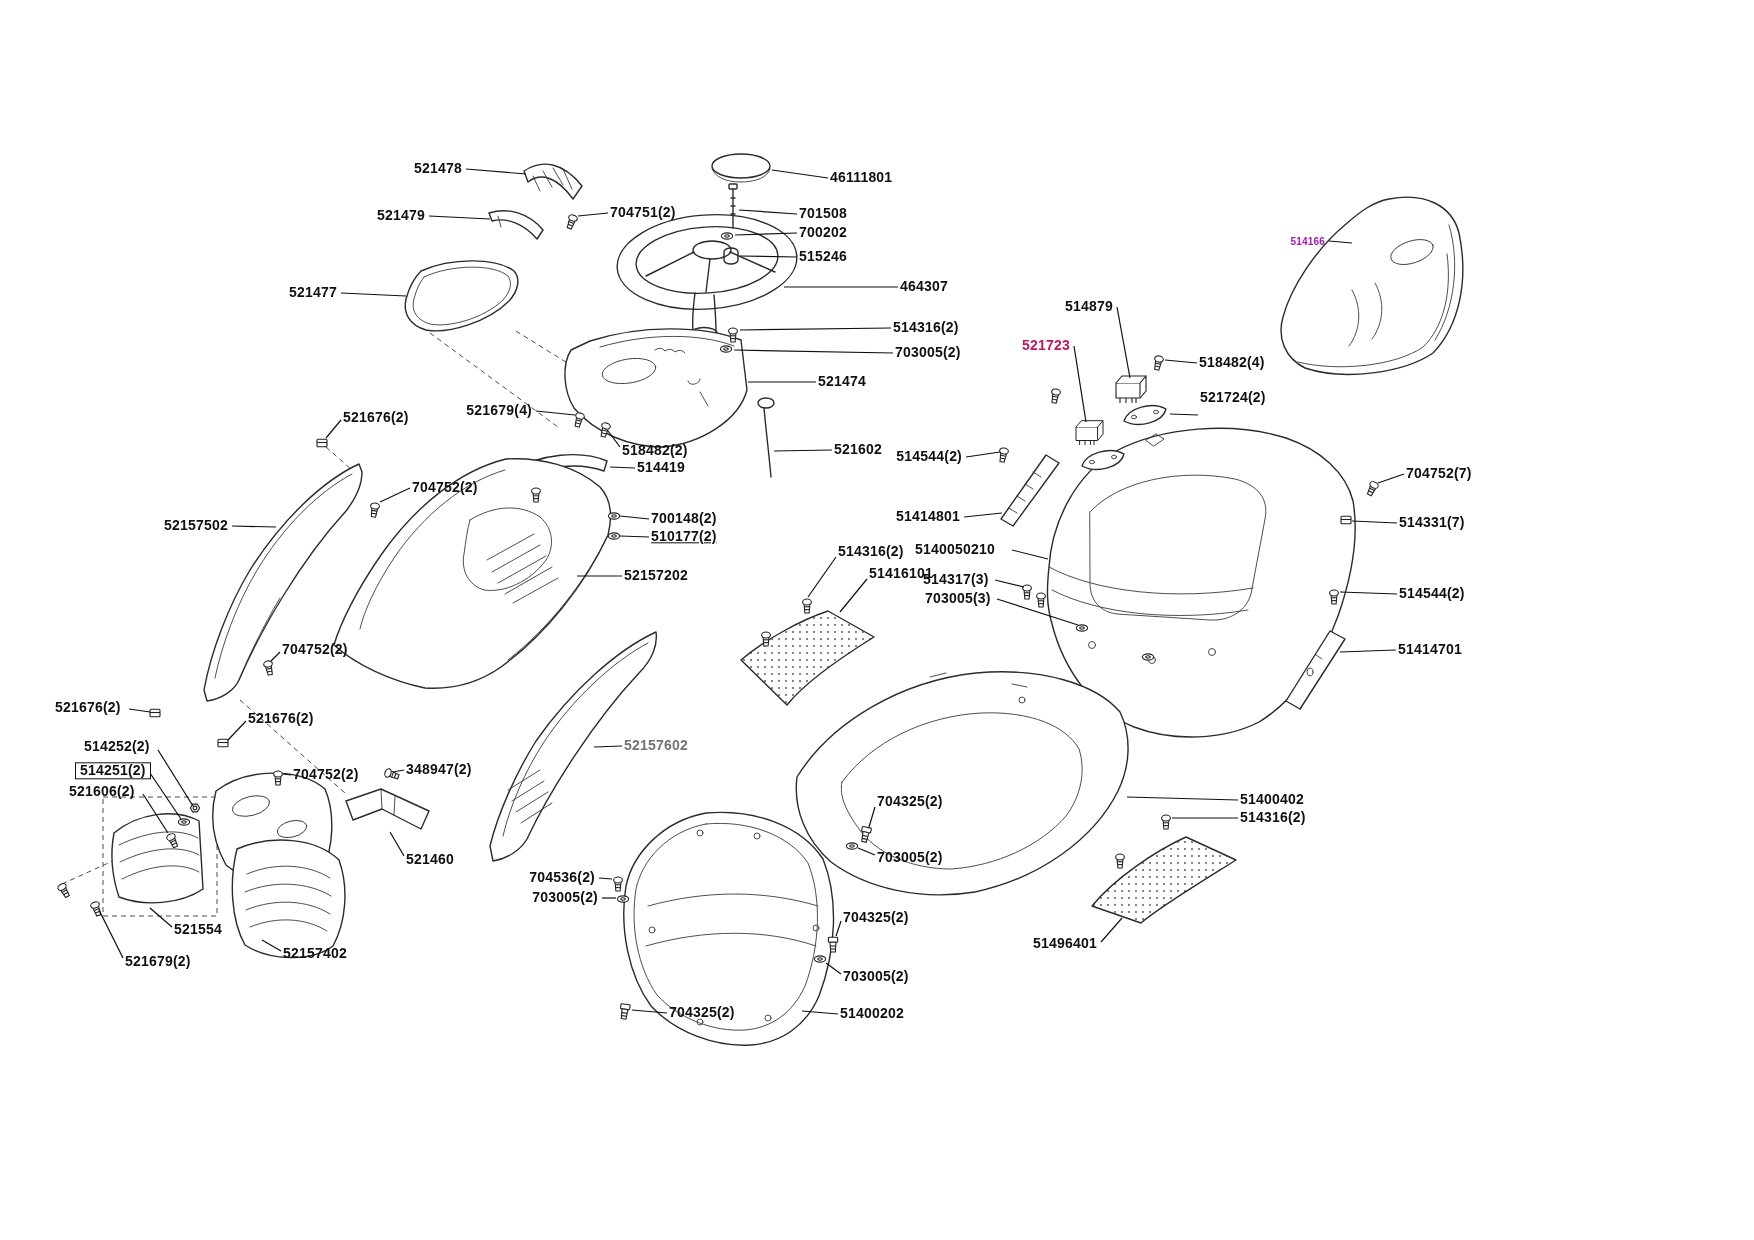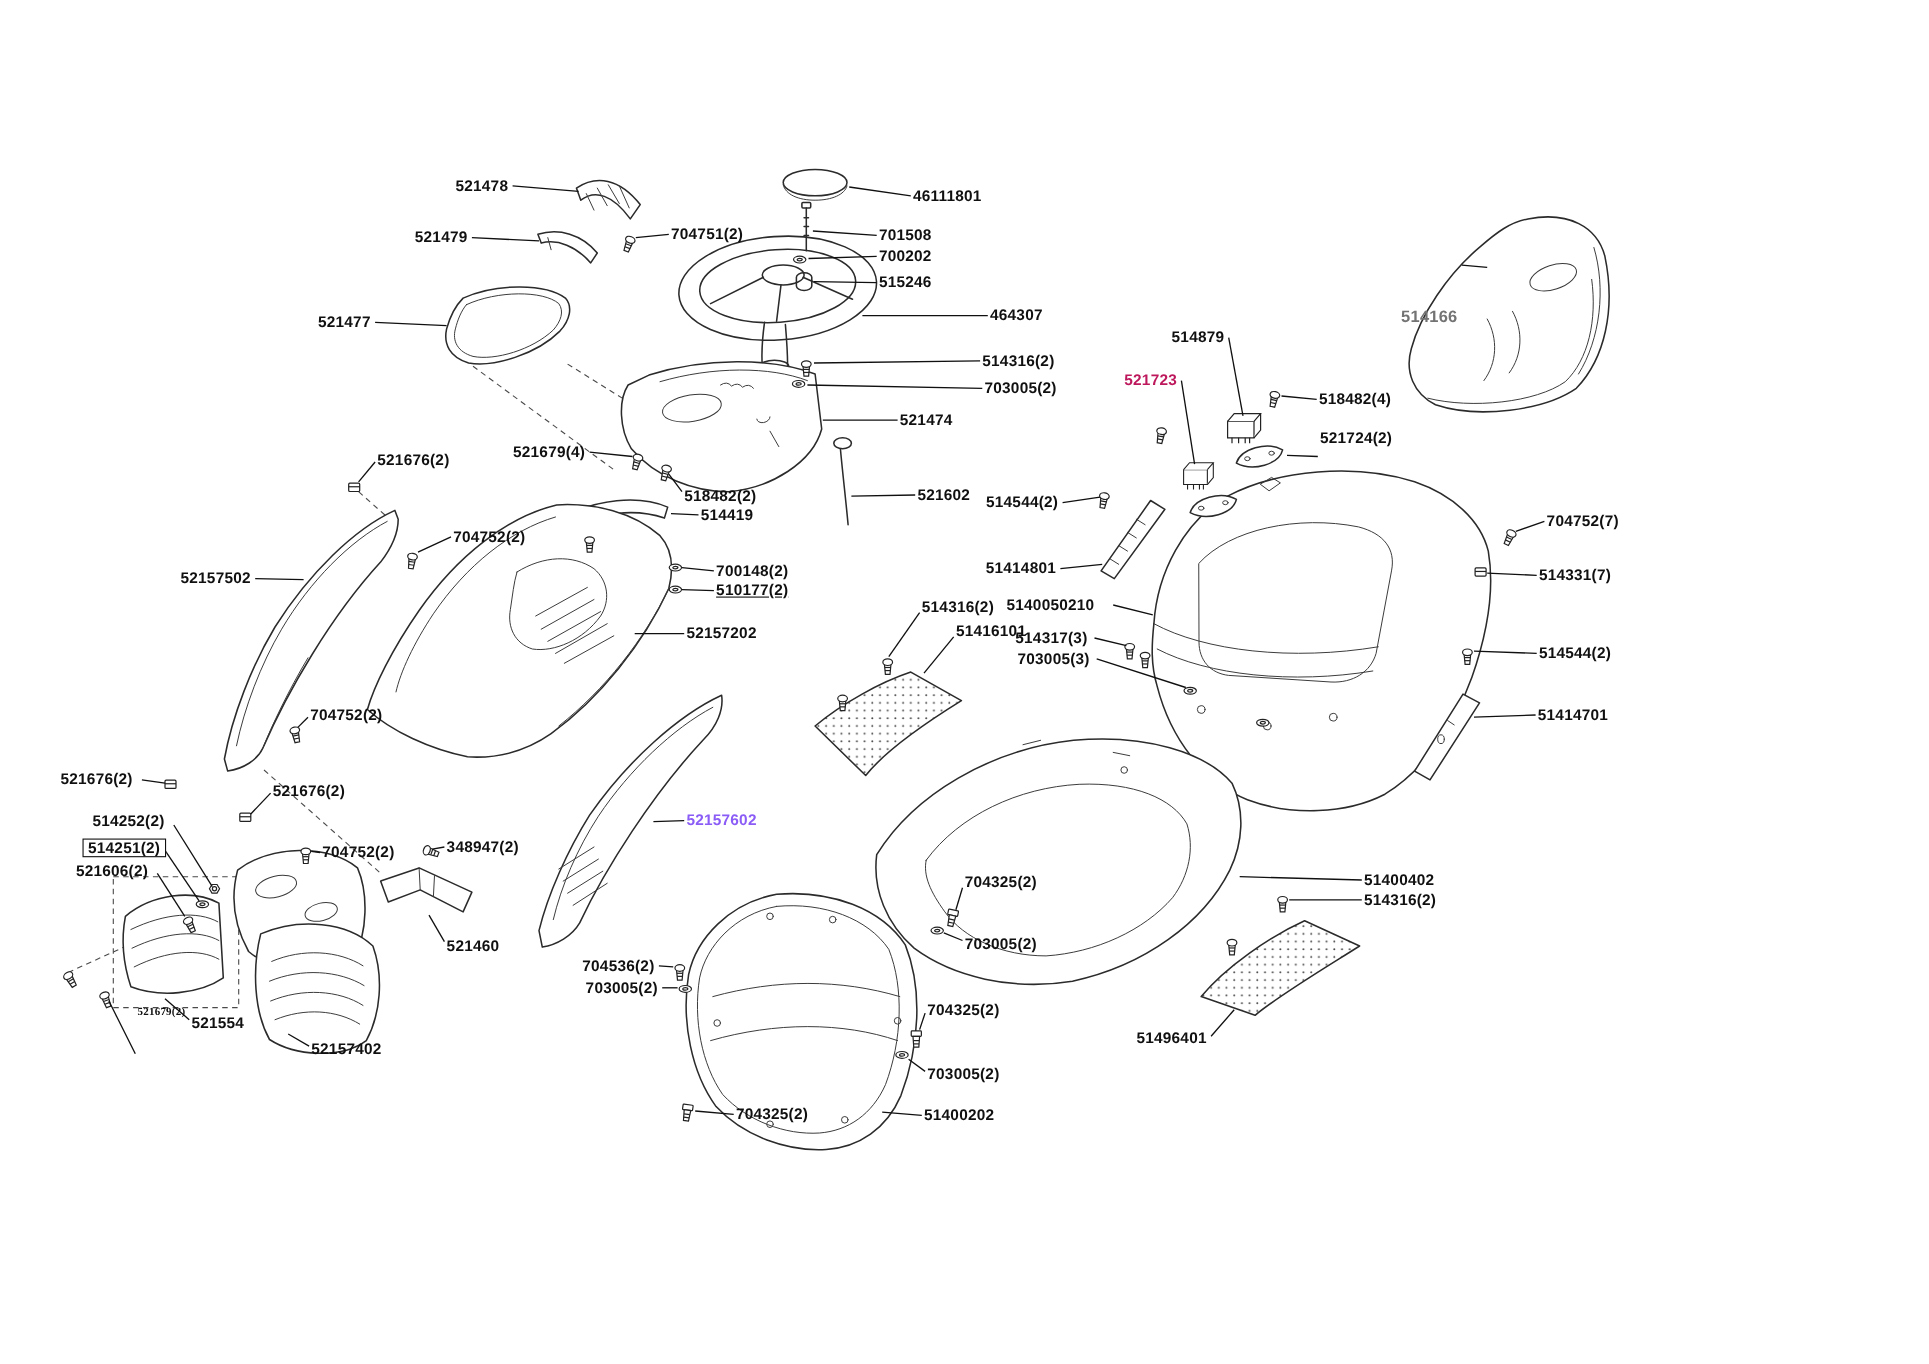--- a/index.html
+++ b/index.html
@@ -347,21 +347,21 @@
   <div id="label-layer">
       <div class="part-label" style="top: 169px; font-size: 14px; color: rgb(16, 16, 16); right: 1292px;">521478</div>
       <div class="part-label" style="top: 178px; font-size: 14px; color: rgb(16, 16, 16); left: 830px;">46111801</div>
       <div class="part-label" style="top: 216px; font-size: 14px; color: rgb(16, 16, 16); right: 1329px;">521479</div>
       <div class="part-label" style="top: 213px; font-size: 14px; color: rgb(16, 16, 16); left: 610px;">704751(2)</div>
       <div class="part-label" style="top: 214px; font-size: 14px; color: rgb(16, 16, 16); left: 799px;">701508</div>
       <div class="part-label" style="top: 233px; font-size: 14px; color: rgb(16, 16, 16); left: 799px; text-align: right;">700202</div>
       <div class="part-label" style="top: 257px; font-size: 14px; color: rgb(16, 16, 16); left: 799px;">515246</div>
       <div class="part-label" style="top: 293px; font-size: 14px; color: rgb(16, 16, 16); right: 1417px;">521477</div>
       <div class="part-label" style="top: 287px; font-size: 14px; color: rgb(16, 16, 16); left: 900px;">464307</div>
-      <div class="part-label" style="top: 241px; font-size: 15px; color: #737373; right: 429px; margin-top: 48px;">514166</div>
+      <div class="part-label" style="top: 241px; font-size: 10px; color: #a21caf; right: 429px;">514166</div>
       <div class="part-label" style="top: 328px; font-size: 14px; color: rgb(16, 16, 16); left: 893px;">514316(2)</div>
       <div class="part-label" style="top: 353px; font-size: 14px; color: rgb(16, 16, 16); left: 895px;">703005(2)</div>
       <div class="part-label" style="top: 307px; font-size: 14px; color: rgb(16, 16, 16); right: 641px;">514879</div>
       <div class="part-label" style="top: 346px; font-size: 14px; color: #be185d; right: 684px;">521723</div>
       <div class="part-label" style="top: 363px; font-size: 14px; color: rgb(16, 16, 16); left: 1199px;">518482(4)</div>
       <div class="part-label" style="top: 382px; font-size: 14px; color: rgb(16, 16, 16); left: 818px;">521474</div>
       <div class="part-label" style="top: 398px; font-size: 14px; color: rgb(16, 16, 16); left: 1200px;">521724(2)</div>
       <div class="part-label" style="top: 418px; font-size: 14px; color: rgb(16, 16, 16); left: 343px;">521676(2)</div>
       <div class="part-label" style="top: 411px; font-size: 14px; color: rgb(16, 16, 16); right: 1222px;">521679(4)</div>
       <div class="part-label" style="top: 451px; font-size: 14px; color: rgb(16, 16, 16); left: 622px;">518482(2)</div>
@@ -384,31 +384,31 @@
       <div class="part-label" style="top: 594px; font-size: 14px; color: rgb(16, 16, 16); left: 1399px;">514544(2)</div>
       <div class="part-label" style="top: 650px; font-size: 14px; color: rgb(16, 16, 16); left: 1398px;">51414701</div>
       <div class="part-label" style="top: 650px; font-size: 14px; color: rgb(16, 16, 16); left: 282px;">704752(2)</div>
       <div class="part-label" style="top: 708px; font-size: 14px; color: rgb(16, 16, 16); left: 55px;">521676(2)</div>
       <div class="part-label" style="top: 719px; font-size: 14px; color: rgb(16, 16, 16); left: 248px;">521676(2)</div>
       <div class="part-label" style="top: 747px; font-size: 14px; color: rgb(16, 16, 16); left: 84px;">514252(2)</div>
       <div class="part-label boxed" style="top: 771px; font-size: 14px; color: rgb(16, 16, 16); left: 75px;">514251(2)</div>
       <div class="part-label" style="top: 792px; font-size: 14px; color: rgb(16, 16, 16); left: 69px;">521606(2)</div>
       <div class="part-label" style="top: 775px; font-size: 14px; color: rgb(16, 16, 16); left: 293px;">704752(2)</div>
       <div class="part-label" style="top: 770px; font-size: 14px; color: rgb(16, 16, 16); left: 406px;">348947(2)</div>
-      <div class="part-label" style="top: 746px; font-size: 14px; color: #8b5cf6; left: 624px;">52157602</div>
+      <div class="part-label" style="top: 746px; font-size: 14px; color: #737373; left: 624px;">52157602</div>
       <div class="part-label" style="top: 802px; font-size: 14px; color: rgb(16, 16, 16); left: 877px;">704325(2)</div>
       <div class="part-label" style="top: 800px; font-size: 14px; color: rgb(16, 16, 16); left: 1240px;">51400402</div>
       <div class="part-label" style="top: 818px; font-size: 14px; color: rgb(16, 16, 16); left: 1240px;">514316(2)</div>
       <div class="part-label" style="top: 858px; font-size: 14px; color: rgb(16, 16, 16); left: 877px;">703005(2)</div>
       <div class="part-label" style="top: 860px; font-size: 14px; color: rgb(16, 16, 16); left: 406px;">521460</div>
       <div class="part-label" style="top: 878px; font-size: 14px; color: rgb(16, 16, 16); right: 1159px;">704536(2)</div>
       <div class="part-label" style="top: 898px; font-size: 14px; color: rgb(16, 16, 16); right: 1156px;">703005(2)</div>
       <div class="part-label" style="top: 930px; font-size: 14px; color: rgb(16, 16, 16); left: 174px;">521554</div>
       <div class="part-label" style="top: 918px; font-size: 14px; color: rgb(16, 16, 16); left: 843px;">704325(2)</div>
       <div class="part-label" style="top: 954px; font-size: 14px; color: rgb(16, 16, 16); left: 283px;">52157402</div>
-      <div class="part-label" style="top: 920px; font-size: 10px; color: rgb(16, 16, 16); left: 125px; font-family: Liberation Serif, serif;">521679(2)</div>
+      <div class="part-label" style="top: 962px; font-size: 14px; color: rgb(16, 16, 16); left: 125px;">521679(2)</div>
       <div class="part-label" style="top: 977px; font-size: 14px; color: rgb(16, 16, 16); left: 843px;">703005(2)</div>
       <div class="part-label" style="top: 944px; font-size: 14px; color: rgb(16, 16, 16); right: 657px;">51496401</div>
       <div class="part-label" style="top: 1013px; font-size: 14px; color: rgb(16, 16, 16); left: 669px;">704325(2)</div>
       <div class="part-label" style="top: 1014px; font-size: 14px; color: rgb(16, 16, 16); left: 840px;">51400202</div>
     </div>
 
 </div>
 
 </body></html>

